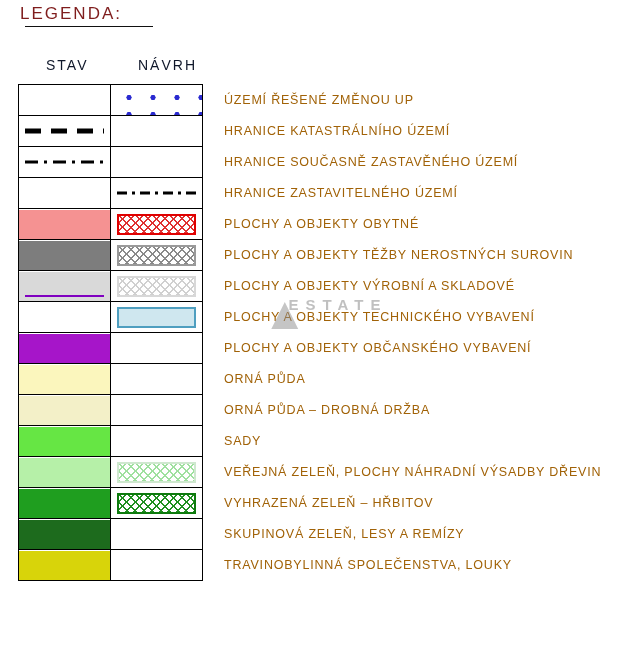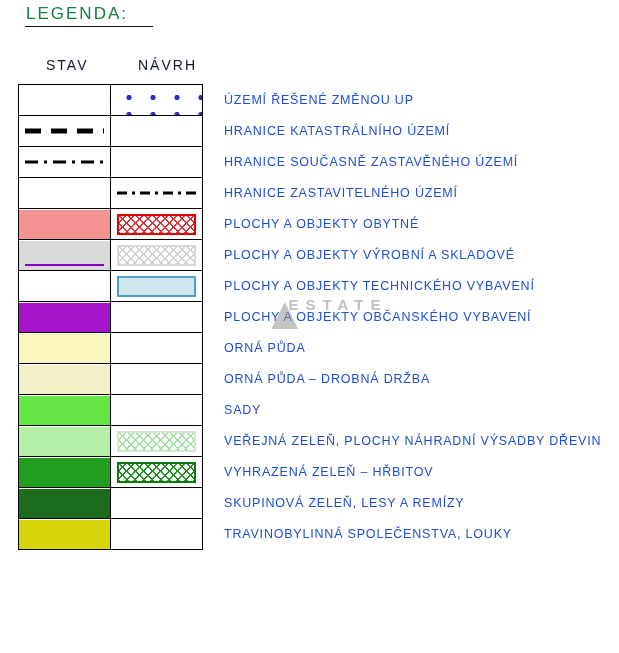--- a/index.html
+++ b/index.html
@@ -11,26 +11,26 @@
     width: 619px;
     height: 653px;
     position: relative;
     font-family: "Liberation Sans", sans-serif;
     color: #000000;
     overflow: hidden;
   }
 
   #legend-title {
     position: absolute;
-    left: 26px;
+    left: 20px;
     top: 4px;
     font-size: 17px;
     letter-spacing: 2px;
     font-weight: 400;
-    color: #15803d;
+    color: #7f1d1d;
   }
   #legend-title-underline {
     position: absolute;
     left: 25px;
     top: 26px;
     width: 128px;
     height: 1px;
     background: #111;
   }
 
@@ -62,21 +62,21 @@
     height: 29px;
     position: relative;
     overflow: hidden;
     box-sizing: border-box;
   }
   .label-cell {
     padding: 0 0 0 21px;
     font-size: 12.5px;
     letter-spacing: 0.8px;
     white-space: nowrap;
-    color: #1d4ed8;
+    color: #a16207;
     vertical-align: middle;
   }
 
   
   .fill { position:absolute; left:0; top:0; right:0; bottom:0; }
 
   
   .dotgrid {
     position:absolute; left:0; top:0; right:0; bottom:0;
     background-image:
@@ -268,20 +268,33 @@
           </div>
         </td>
       <td class="sw-cell">
           <div class="sw-inner">
             <span class="box crosshatch-red" style="border-color:#e00000"></span>
           </div>
         </td>
       <td class="label-cell">PLOCHY A OBJEKTY OBYTNÉ</td>
     </tr>
 
+    <tr>
+      <td class="sw-cell">
+          <div class="sw-inner">
+            <span class="fill" style="background:#7d7d7d"></span>
+          </div>
+        </td>
+      <td class="sw-cell">
+          <div class="sw-inner">
+            <span class="box crosshatch-gray" style="border-color:#9a9a9a"></span>
+          </div>
+        </td>
+      <td class="label-cell">PLOCHY A OBJEKTY TĚŽBY NEROSTNÝCH SUROVIN</td>
+    </tr>
 
     <tr>
       <td class="sw-cell">
           <div class="sw-inner">
             <span class="fill" style="background:#d9d9d9"></span>
             <span class="thinline" style="background:#8000c0"></span>
           </div>
         </td>
       <td class="sw-cell">
           <div class="sw-inner">

